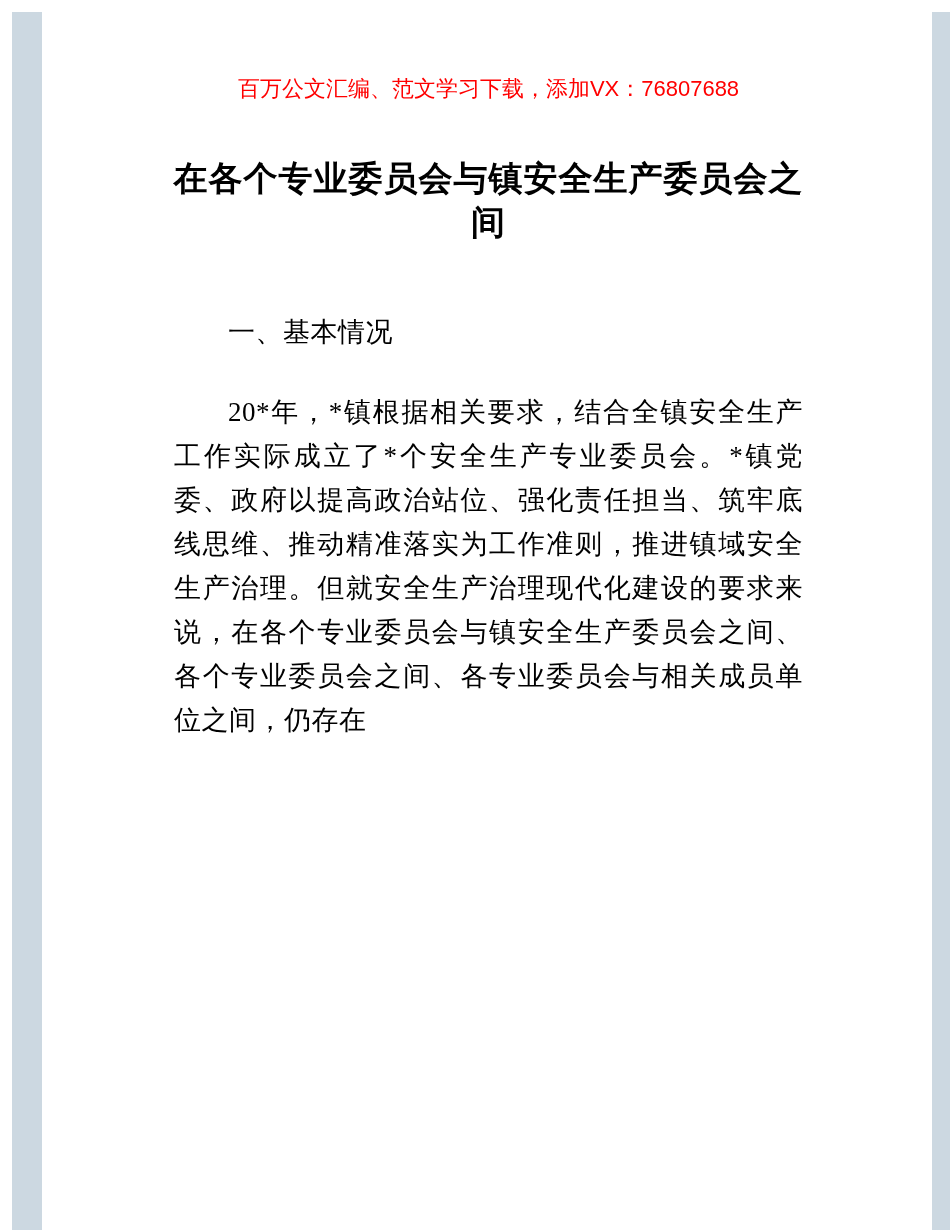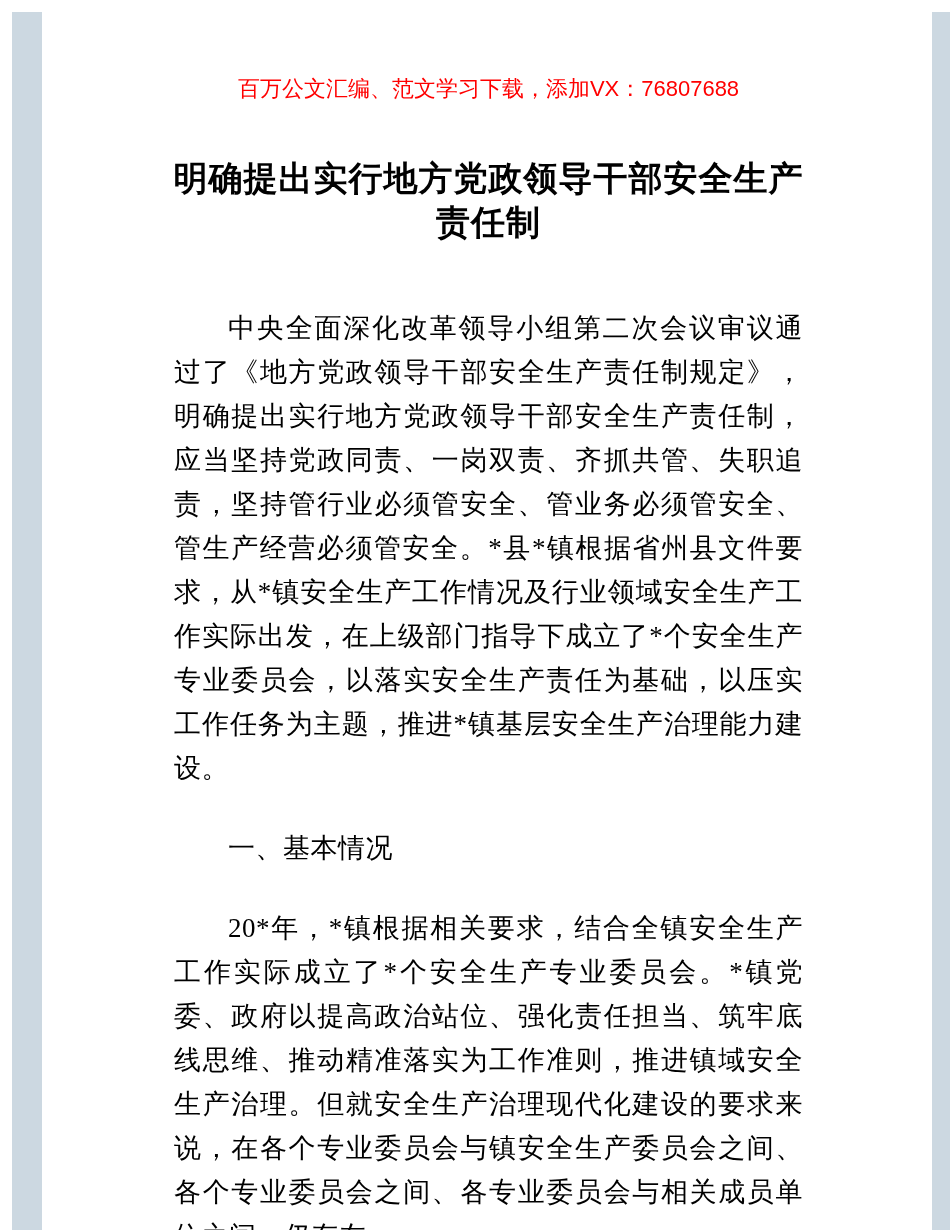--- a/index.html
+++ b/index.html
@@ -65,20 +65,19 @@
   }
 </style>
 </head>
 <body>
 
 <div class="page">
   <div class="strip left"></div>
   <div class="strip right"></div>
   <div class="content">
     <div class="notice">百万公文汇编、范文学习下载，添加VX：76807688</div>
-    <h1 class="title">明确提出实行地方党政领导干部安全生产责任制</h1>
+    <h1 class="title">在各个专业委员会与镇安全生产委员会之间</h1>
     <div>
-        <p class="para">中央全面深化改革领导小组第二次会议审议通过了《地方党政领导干部安全生产责任制规定》，明确提出实行地方党政领导干部安全生产责任制，应当坚持党政同责、一岗双责、齐抓共管、失职追责，坚持管行业必须管安全、管业务必须管安全、管生产经营必须管安全。*县*镇根据省州县文件要求，从*镇安全生产工作情况及行业领域安全生产工作实际出发，在上级部门指导下成立了*个安全生产专业委员会，以落实安全生产责任为基础，以压实工作任务为主题，推进*镇基层安全生产治理能力建设。</p>
         <p class="para heading">一、基本情况</p>
         <p class="para">20*年，*镇根据相关要求，结合全镇安全生产工作实际成立了*个安全生产专业委员会。*镇党委、政府以提高政治站位、强化责任担当、筑牢底线思维、推动精准落实为工作准则，推进镇域安全生产治理。但就安全生产治理现代化建设的要求来说，在各个专业委员会与镇安全生产委员会之间、各个专业委员会之间、各专业委员会与相关成员单位之间，仍存在</p>
       </div>
   </div>
 </div>
 
 </body></html>

